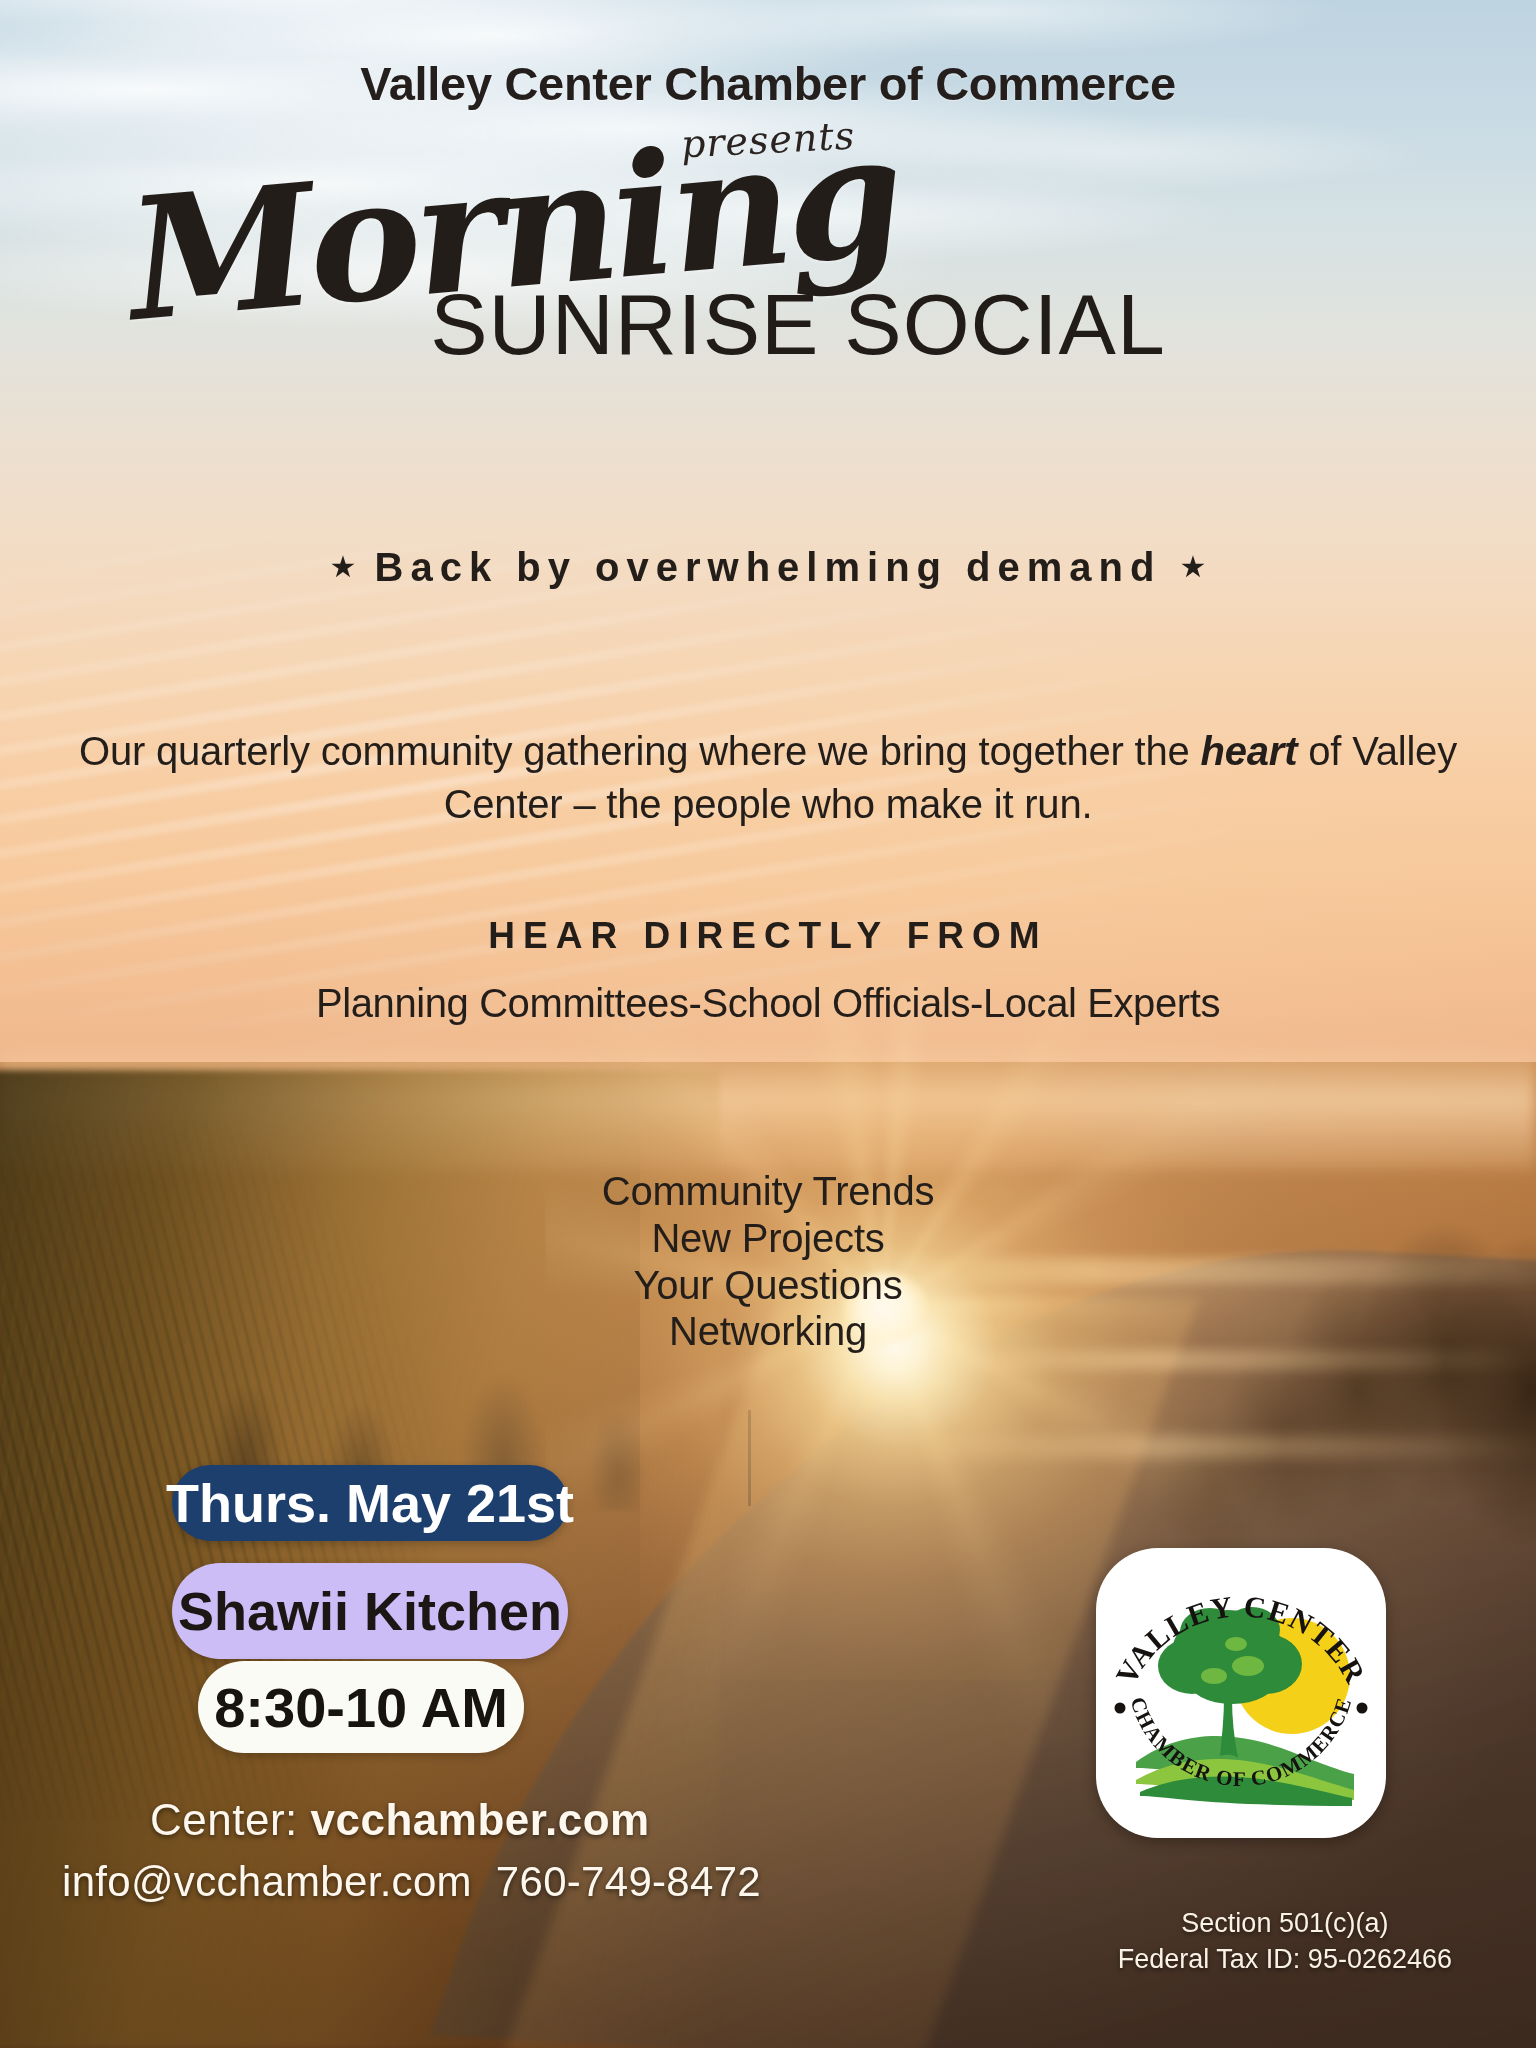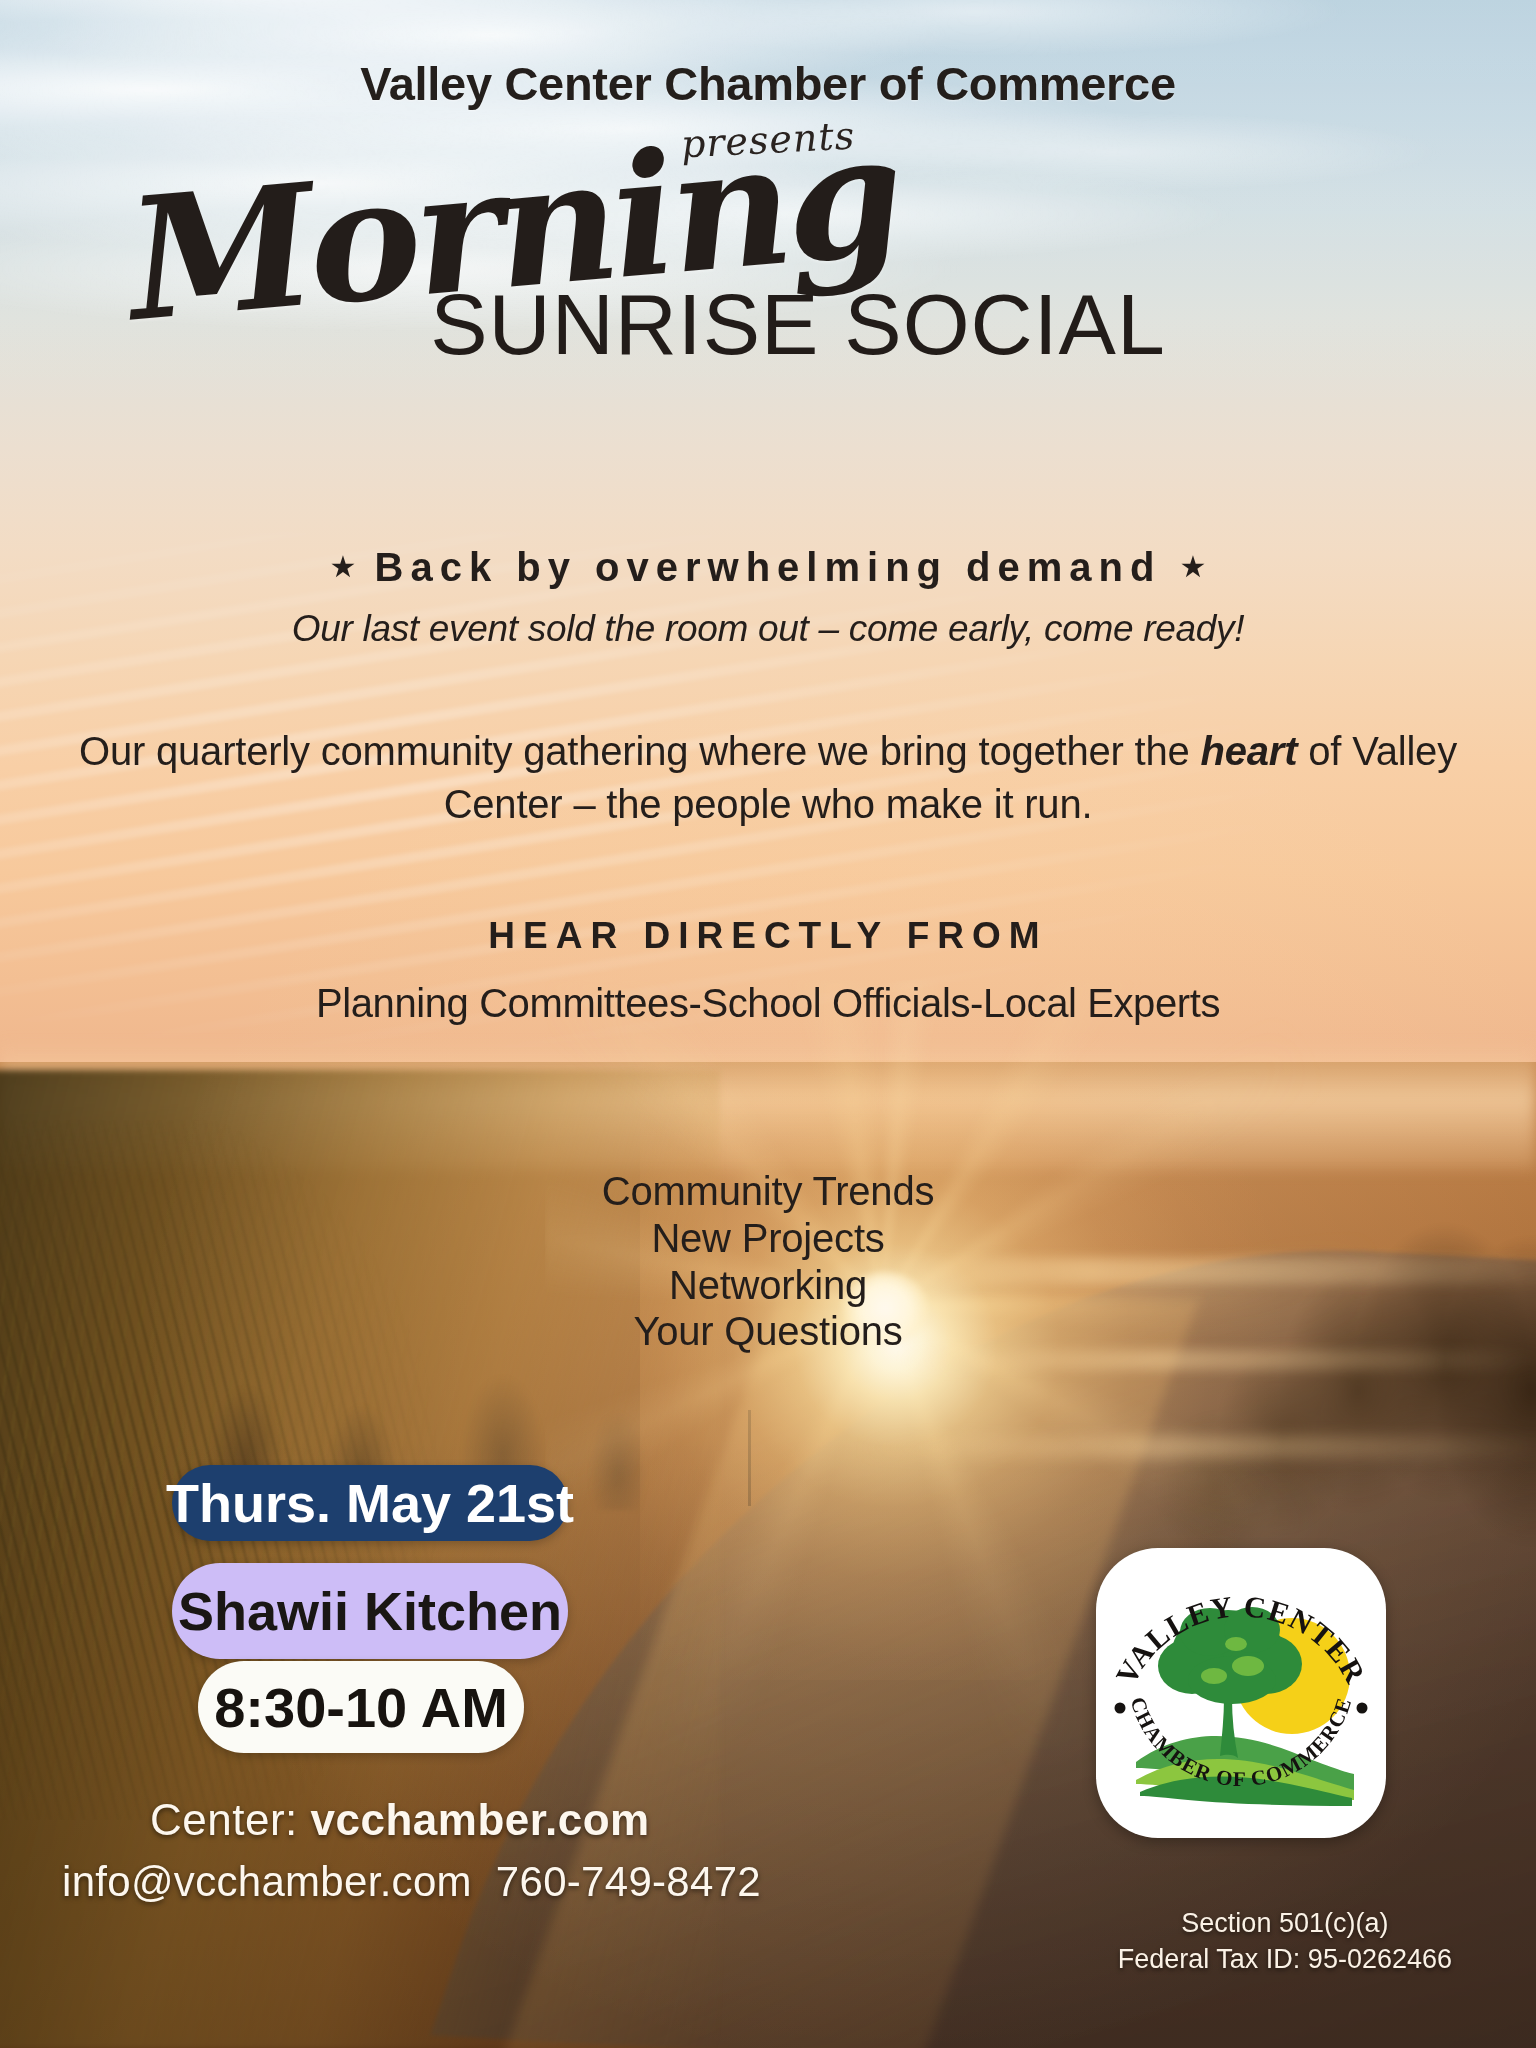--- a/index.html
+++ b/index.html
@@ -375,37 +375,36 @@
     <div class="script-morning">Morning</div>
 
     <div class="sunrise-social">SUNRISE SOCIAL</div>
 
     <div class="demand-line">
       <span class="star">★</span>
       <span>Back by overwhelming demand</span>
       <span class="star">★</span>
     </div>
 
-    <div class="soldout-line">Our last event sold the room out – come early, come ready!</div>
 
     <div class="para">
       <span>Our quarterly community gathering where we bring together the </span><b>heart</b><span> of Valley Center – the people who make it run.</span>
     </div>
 
     <div class="hear-from">HEAR DIRECTLY FROM</div>
 
     <div class="roles">
       <div>Planning Committees-School Officials-Local Experts</div>
     </div>
 
     <div class="topics">
       <div>Community Trends</div>
       <div>New Projects</div>
+      <div>Your Questions</div>
       <div>Networking</div>
-      <div>Your Questions</div>
     </div>
 
     <div class="pill pill-date">Thurs. May 21st</div>
 
     <div class="pill pill-venue">Shawii Kitchen</div>
 
     <div class="pill pill-time">8:30-10 AM</div>
 
     <div class="website-line">
       <span>Center:</span>

